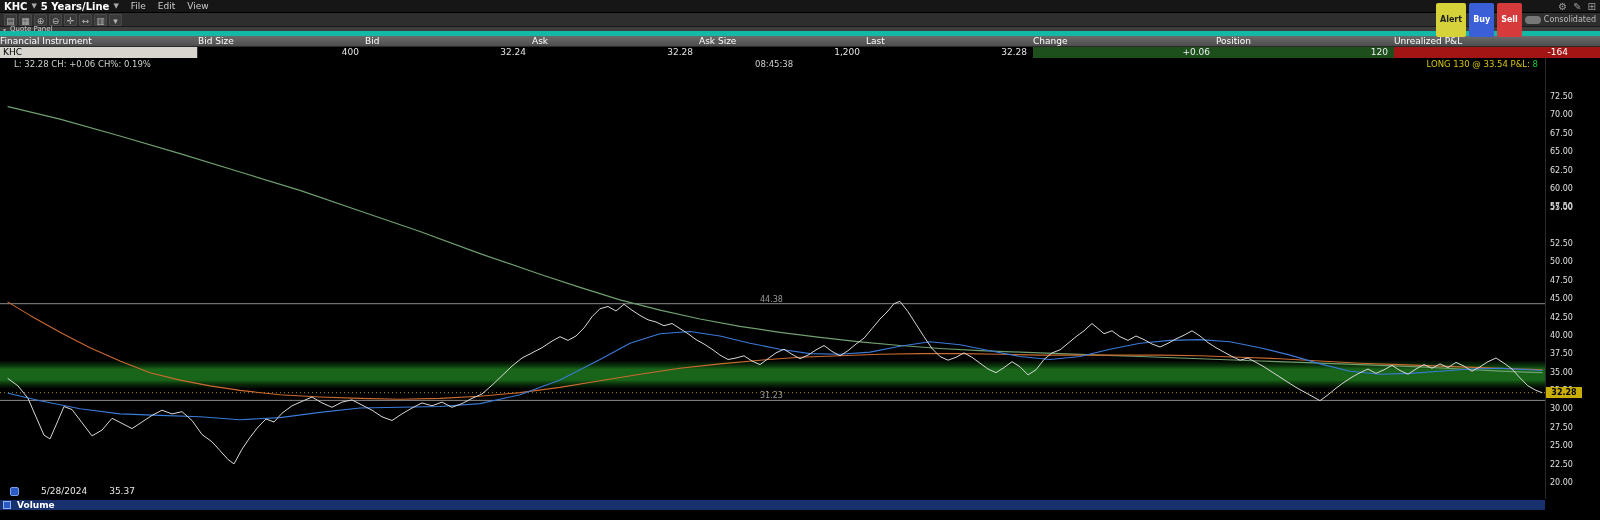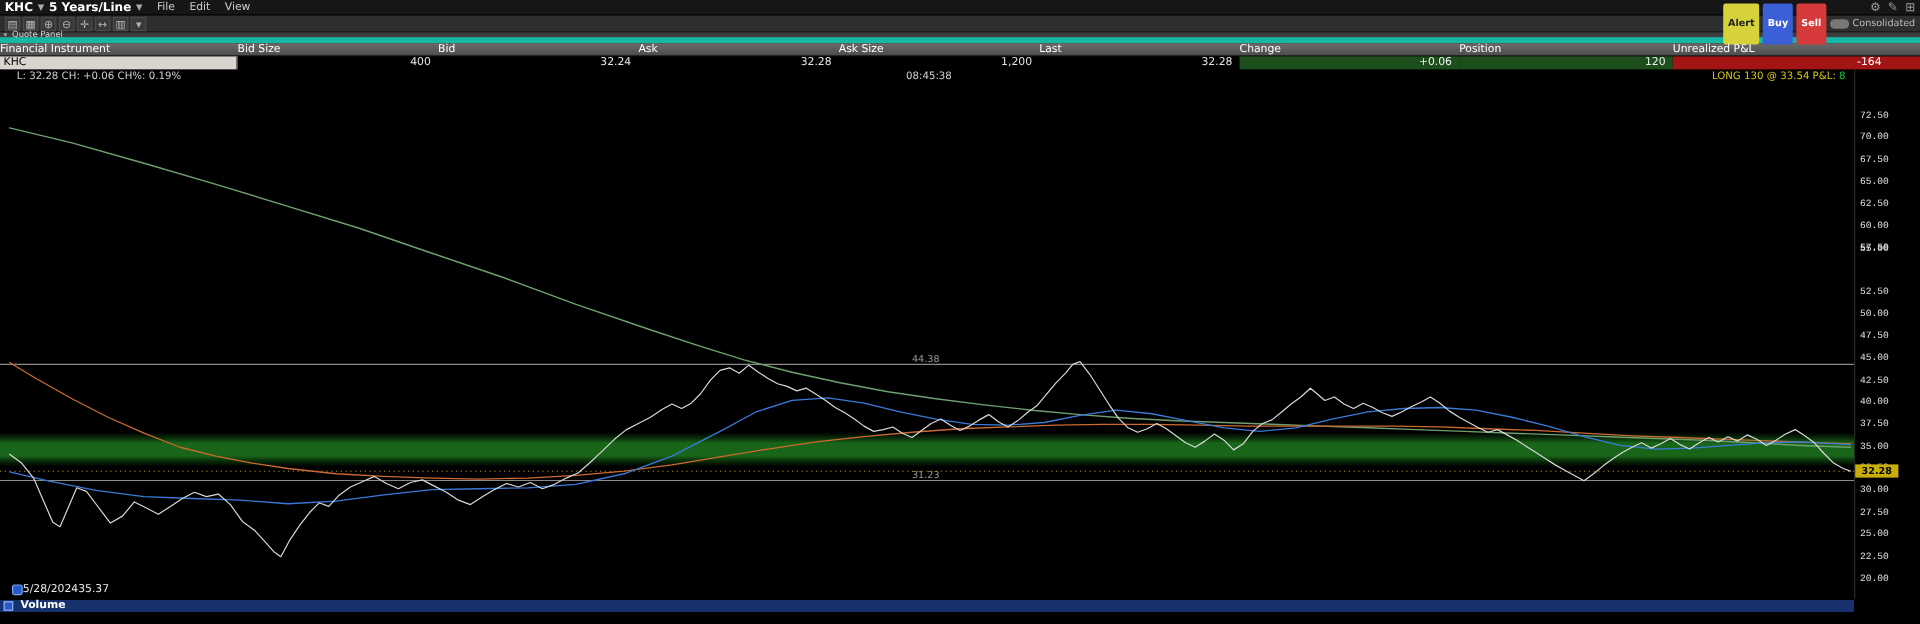--- a/index.html
+++ b/index.html
@@ -41,29 +41,29 @@
   #qrow > div { text-align:right; padding-right:6px; }
   #qrow .symbol-cell { background:#d8d5cf; color:#000; text-align:left; padding-left:3px;
                        border-right:1px solid #333; }
   #qrow .green-cell { background:#1d4f1d; color:#eee; }
   #qrow .red-cell { background:#a31515; color:#fff; padding-right:32px; }
 
   
   #chart { position:relative; width:1600px; height:441px; background:#000; }
   #plot-svg { position:absolute; left:0; top:0; }
   #y-axis { position:absolute; left:1545px; top:0; width:55px; height:441px;
-            border-left:1px solid #2a2a2a;font-family:Liberation Mono, monospace; }
+            border-left:1px solid #2a2a2a; }
   .ytick { position:absolute; left:4px; font-size:8px; color:#e0e0e0; white-space:nowrap; }
   #price-badge { position:absolute; left:1546px; width:36px; height:11px; background:#c9ae07;
                  color:#000; font-size:8px; font-weight:bold; text-align:center; line-height:11px; }
   #chart-legend { position:absolute; left:14px; top:1px; color:#cfcfcf; font-size:8.5px; }
   #chart-time { position:absolute; left:755px; top:1px; color:#cfcfcf; font-size:8.5px; }
   #chart-pos { position:absolute; right:62px; top:1px; font-size:8.5px; color:#d7c410; }
   #chart-pos .pnl { color:#18c840; }
-  #crosshair-readout { position:absolute; left:10px; top:428px; display:flex; 
+  #crosshair-readout { position:absolute; left:10px; top:428px; display:flex; gap:22px;
                        align-items:center; color:#e8e8e8; font-size:9px; }
   #crosshair-readout .mini-icon { width:9px; height:9px; background:#2a5ac8; border:1px solid #7aa0e8;
                                   border-radius:2px; display:inline-block; }
 
   
   #volume-bar { height:11px; width:1545px; background:#17316e; color:#fff; font-size:9px;
                 font-weight:bold; line-height:11px; display:flex; gap:6px; align-items:center;
                 padding:0 3px; border-top:1px solid #000; }
   #volume-bar .mini-icon { width:8px; height:8px; background:#2a5ac8; border:1px solid #8fb0f0;
                            display:inline-block; }

